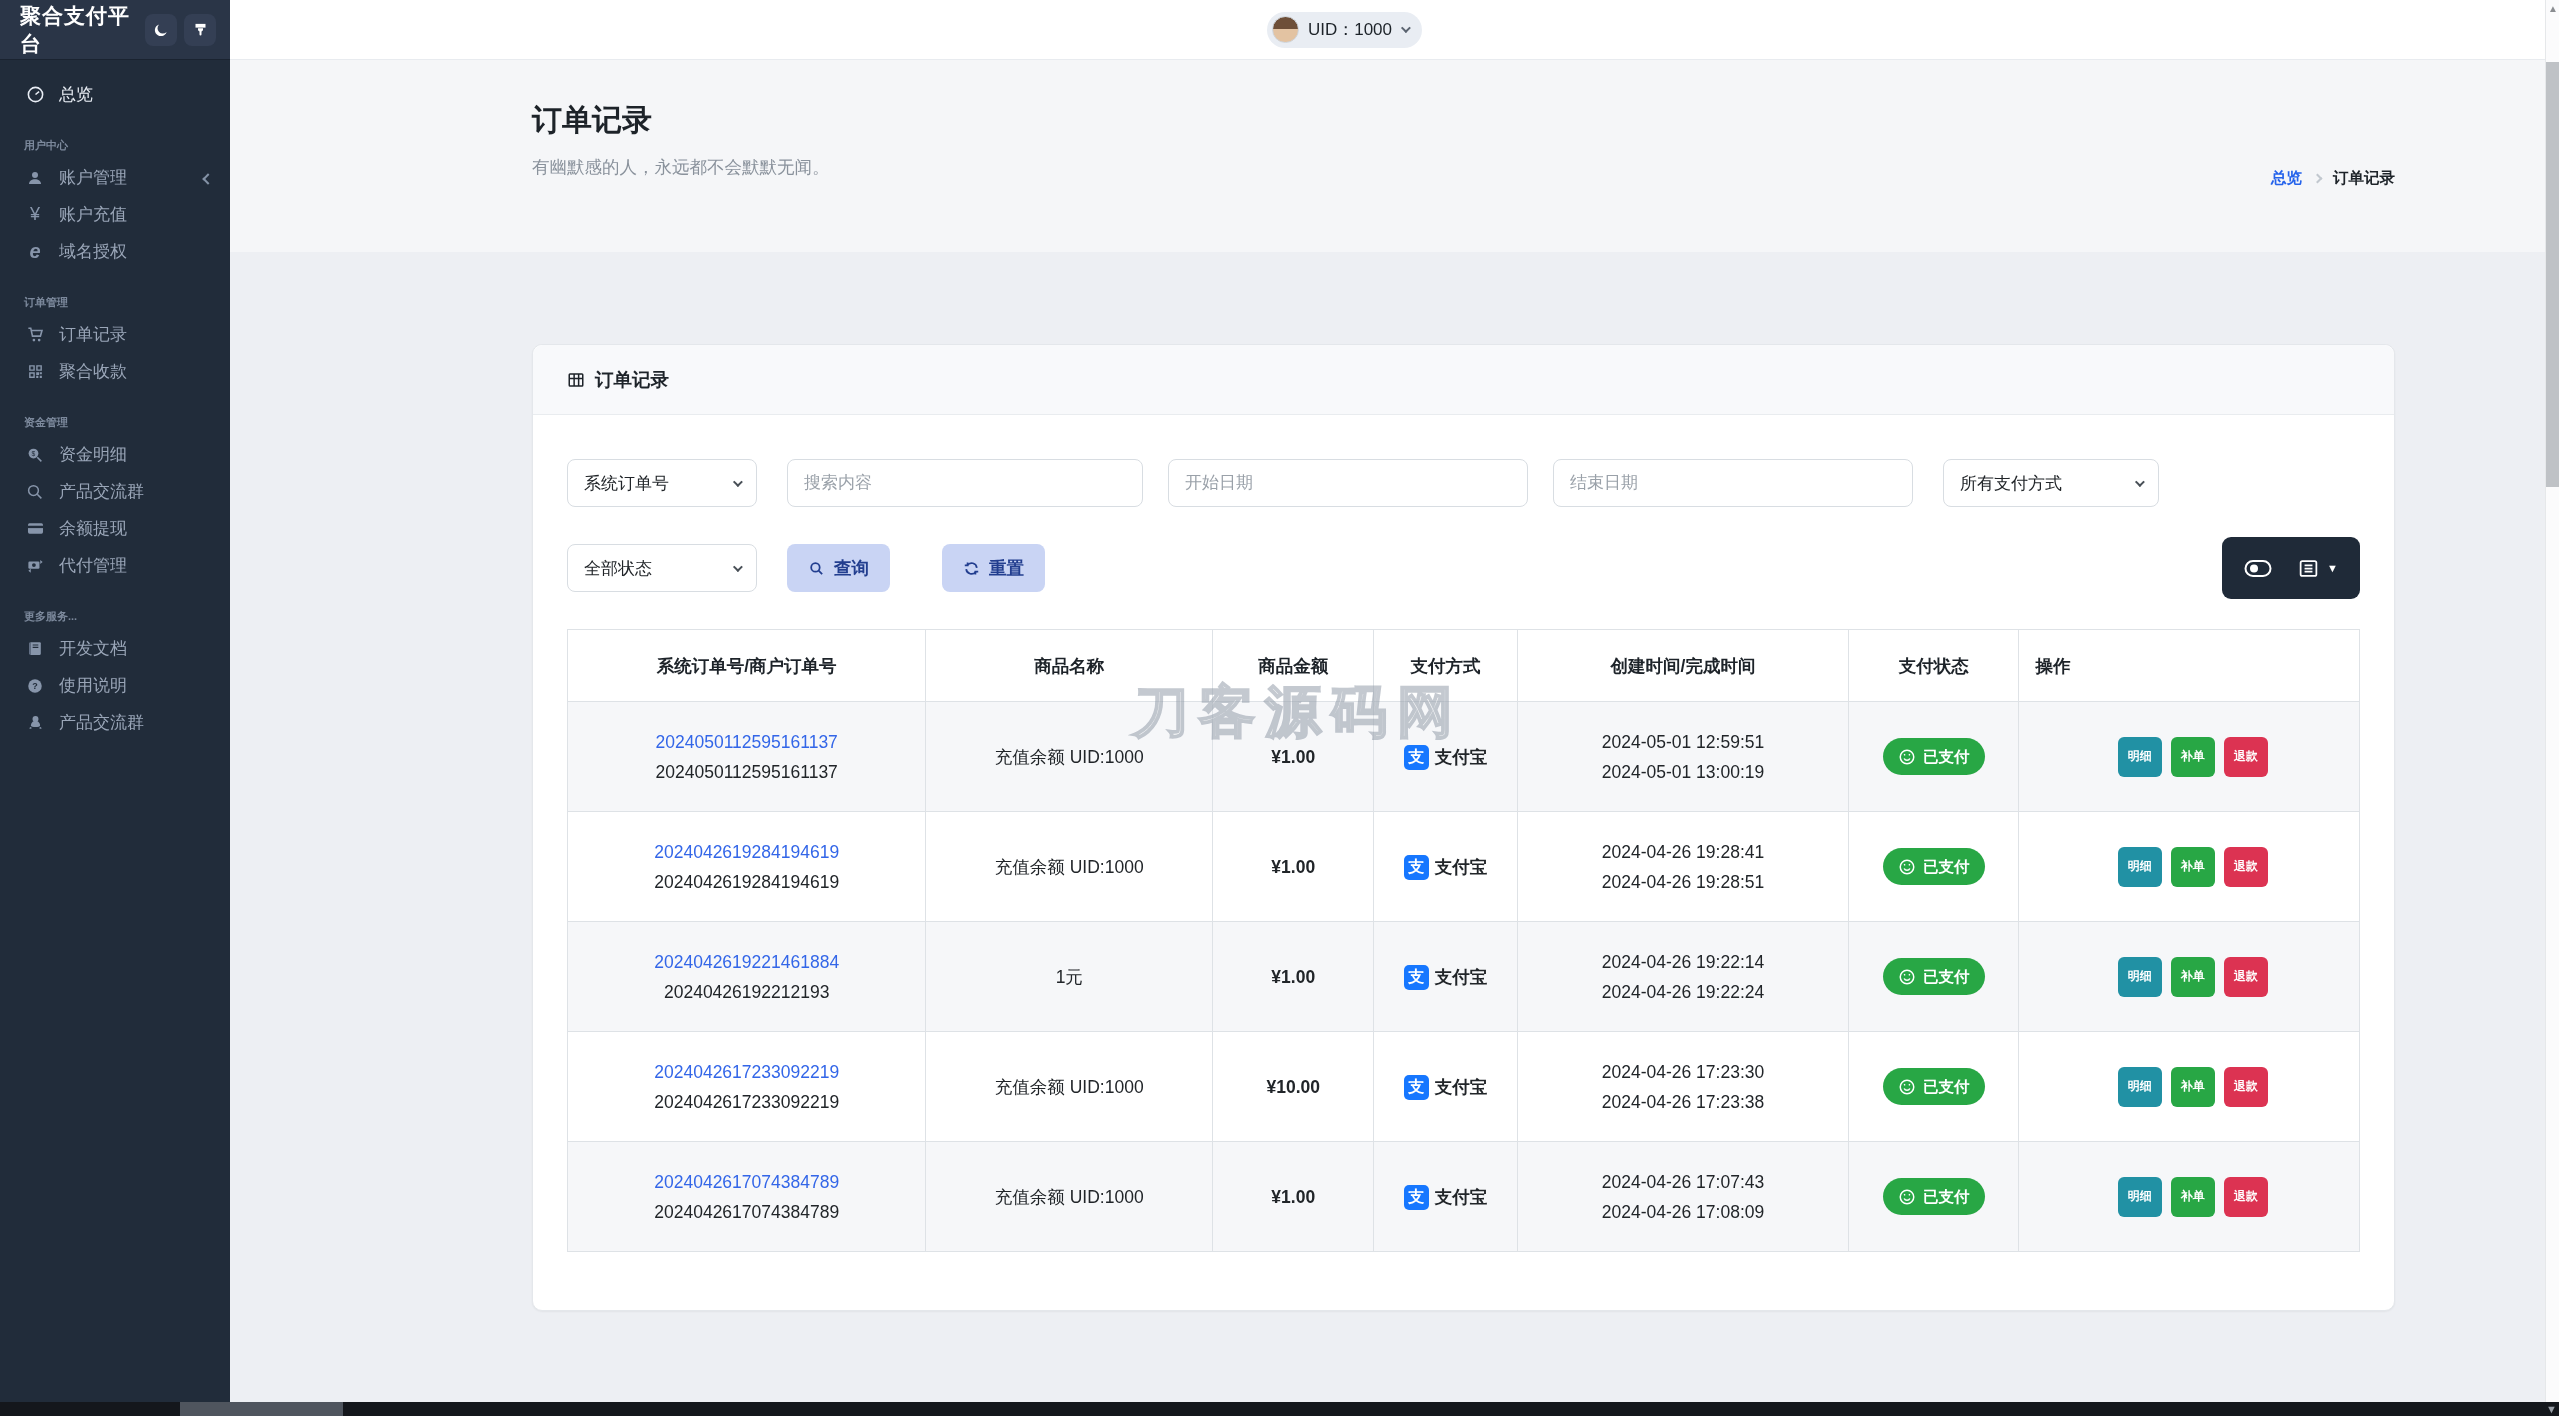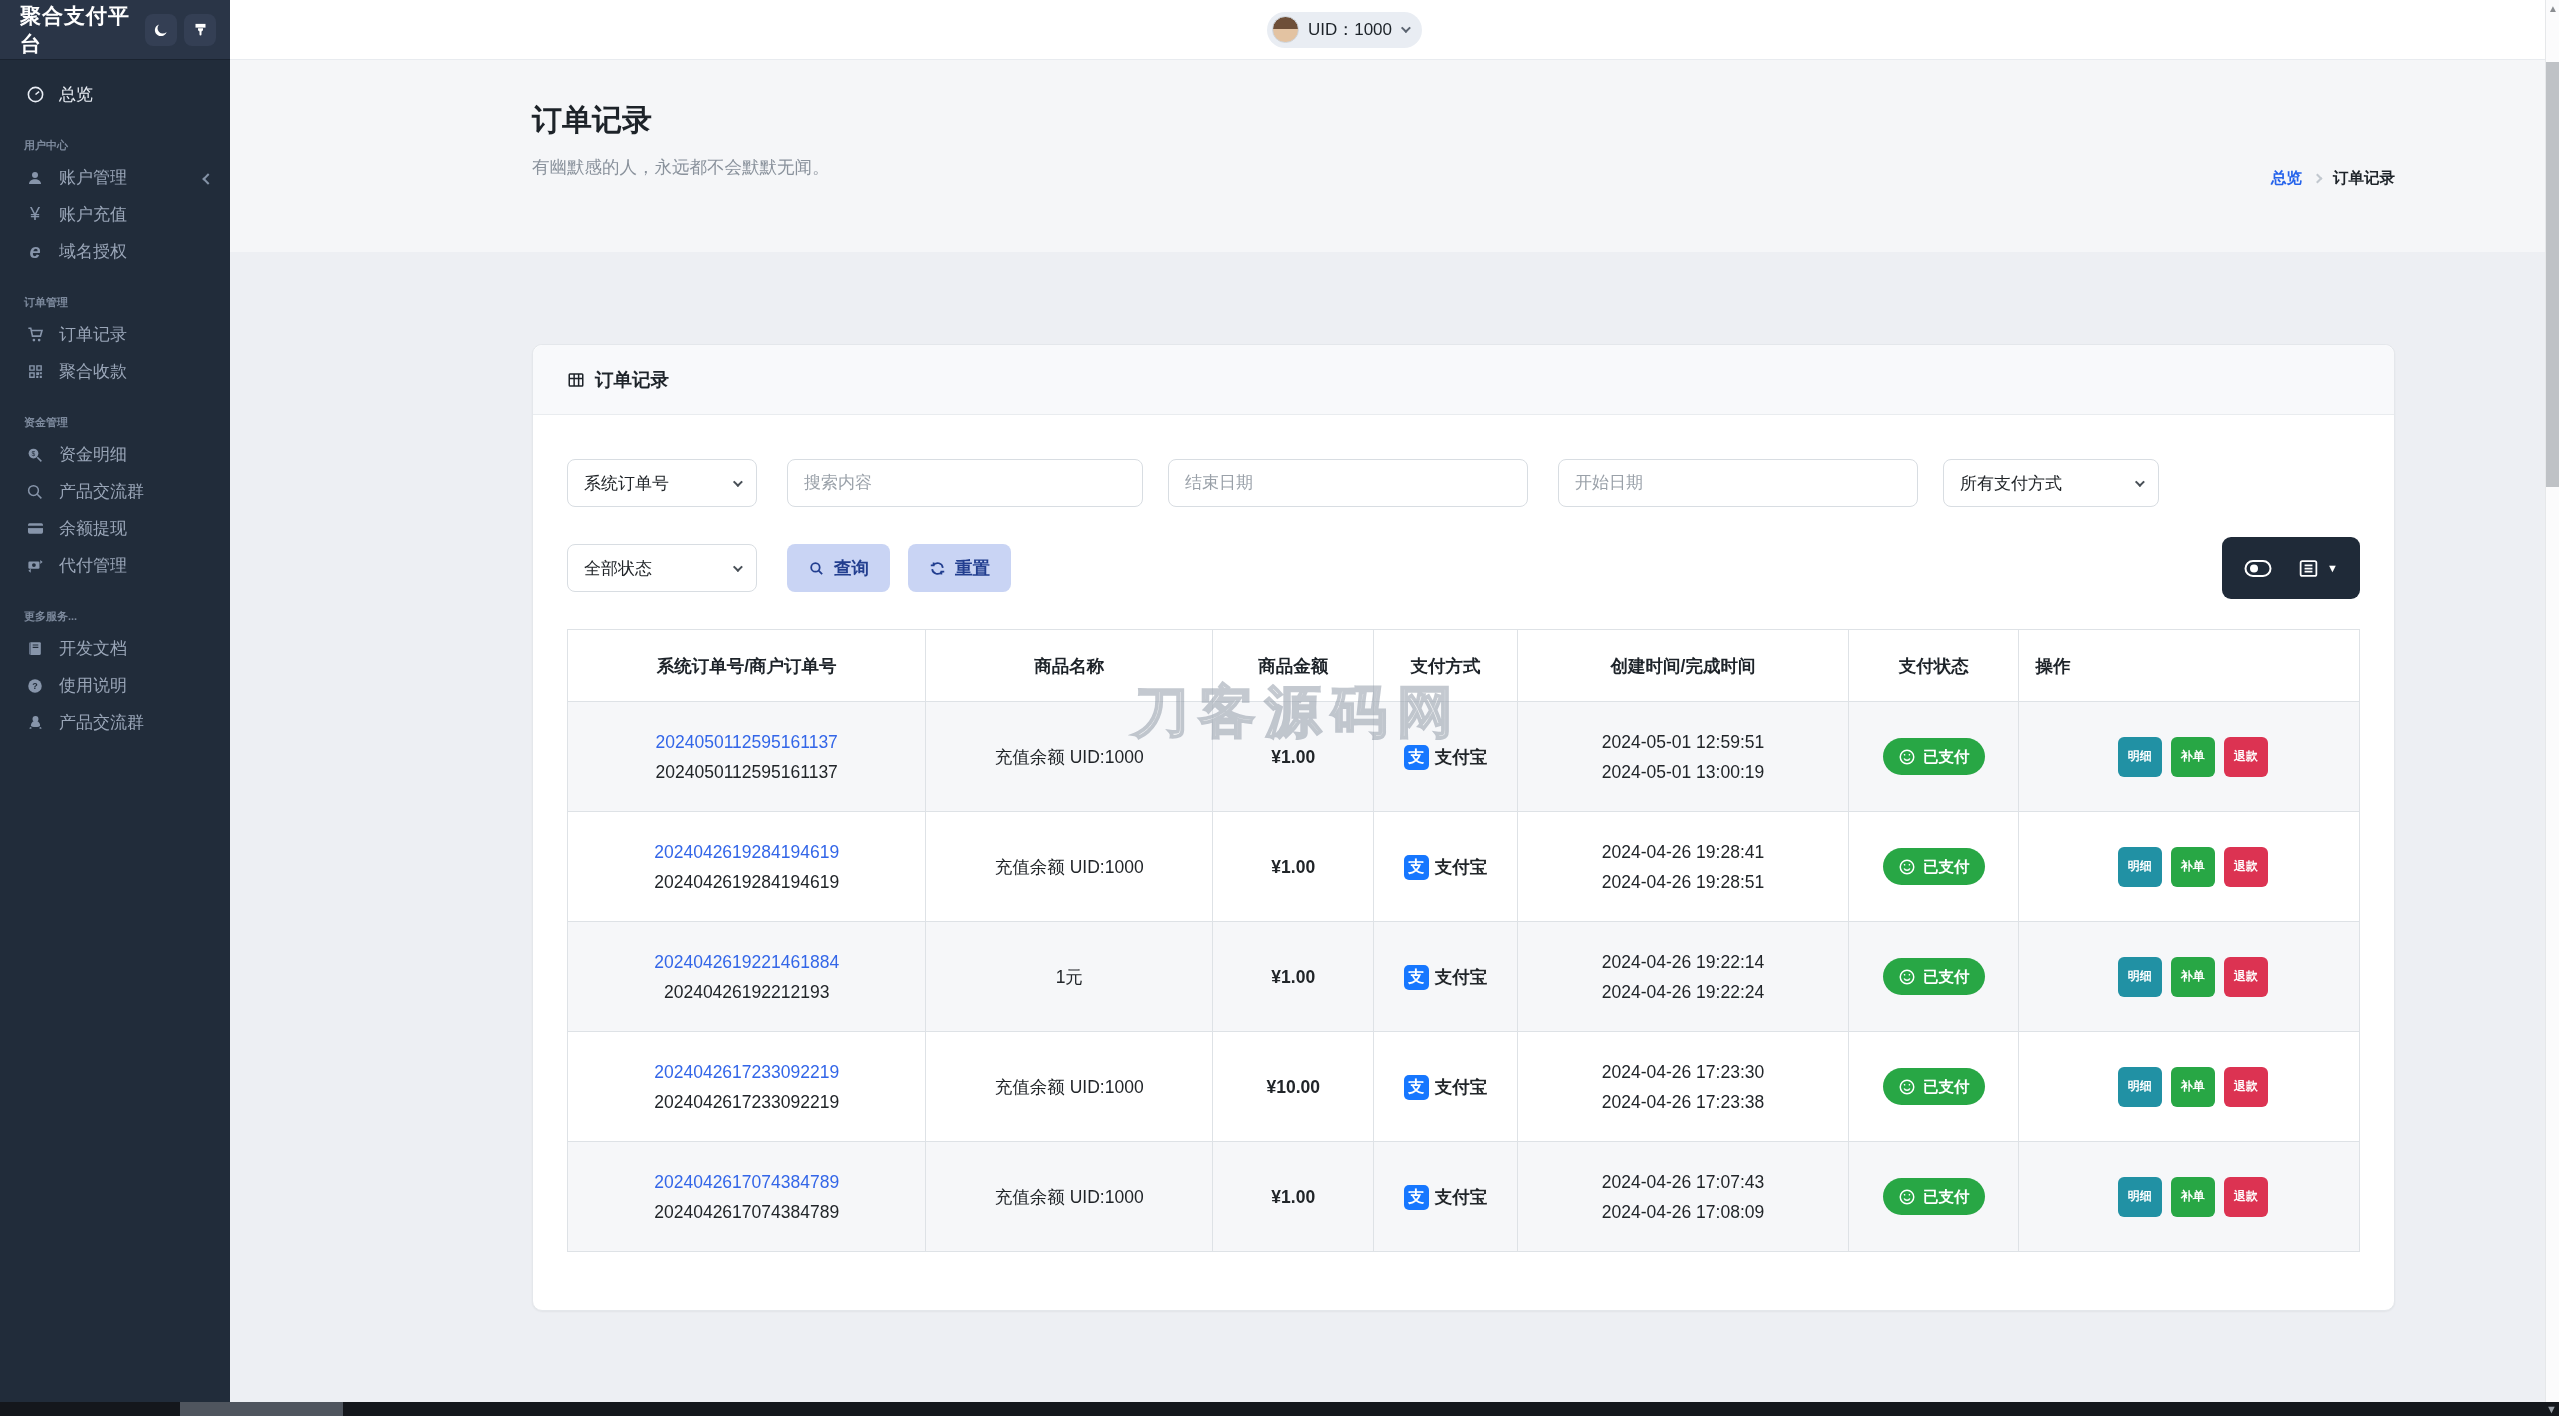--- a/index.html
+++ b/index.html
@@ -69,21 +69,21 @@
   .w-type { width:190px; margin-right:30px; }
   .w-search { width:356px; margin-right:25px; }
   .w-date { width:360px; margin-right:25px; }
   .w-date2 { width:360px; margin-right:30px; }
   .w-pay { width:216px; }
   .w-status { width:190px; margin-right:30px; }
 
   .btn-soft { height:48px; border:none; border-radius:8px; background:#c9d4f4; color:#223e8f;
     font-size:17.5px; font-weight:700; display:inline-flex; align-items:center; gap:9px;
     padding:0 21px; cursor:pointer; font-family:inherit; }
-  .btn-query { margin-right:18px;text-align:center; }
+  .btn-query { margin-right:52px;text-align:center; }
 
   .view-pill { margin-left:auto; height:62px; background:#1f2a38; border-radius:9px;
     display:flex; align-items:center; gap:26px; padding:0 22px; }
   .view-pill .vbtn { background:none; border:none; cursor:pointer; display:flex; align-items:center; gap:8px; color:#fff; }
 
   
   table.orders { width:100%; border-collapse:collapse; margin-top:30px; }
   .orders th { height:72px; font-size:17.5px; font-weight:700; color:#1d2329;
     border:1px solid #dee2e6; background:#fff; text-align:center; }
   .orders th.ta { text-align:left; padding-left:16px; }
@@ -306,22 +306,22 @@
     </div>
 
     <div class="card-body">
 
       <div class="filter-row">
         <div class="ctl sel w-type">
           <span>系统订单号</span>
           <span class="chev down"></span>
         </div>
         <input class="ctl inp w-search" placeholder="搜索内容" style="">
+        <input class="ctl inp w-date" placeholder="开始日期" style="">
         <input class="ctl inp w-date2" placeholder="结束日期" style="">
-        <input class="ctl inp w-date" placeholder="开始日期" style="">
         <div class="ctl sel w-pay">
           <span>所有支付方式</span>
           <span class="chev down"></span>
         </div>
       </div>
 
       <div class="filter-row">
         <div class="ctl sel w-status">
           <span>全部状态</span>
           <span class="chev down"></span>

